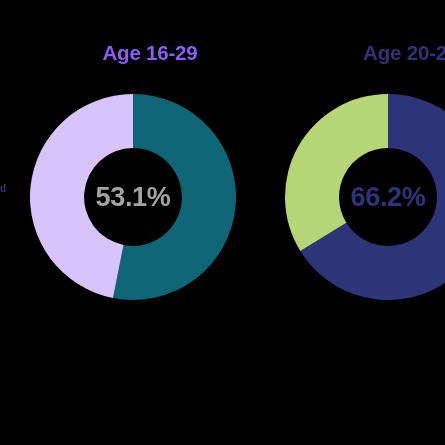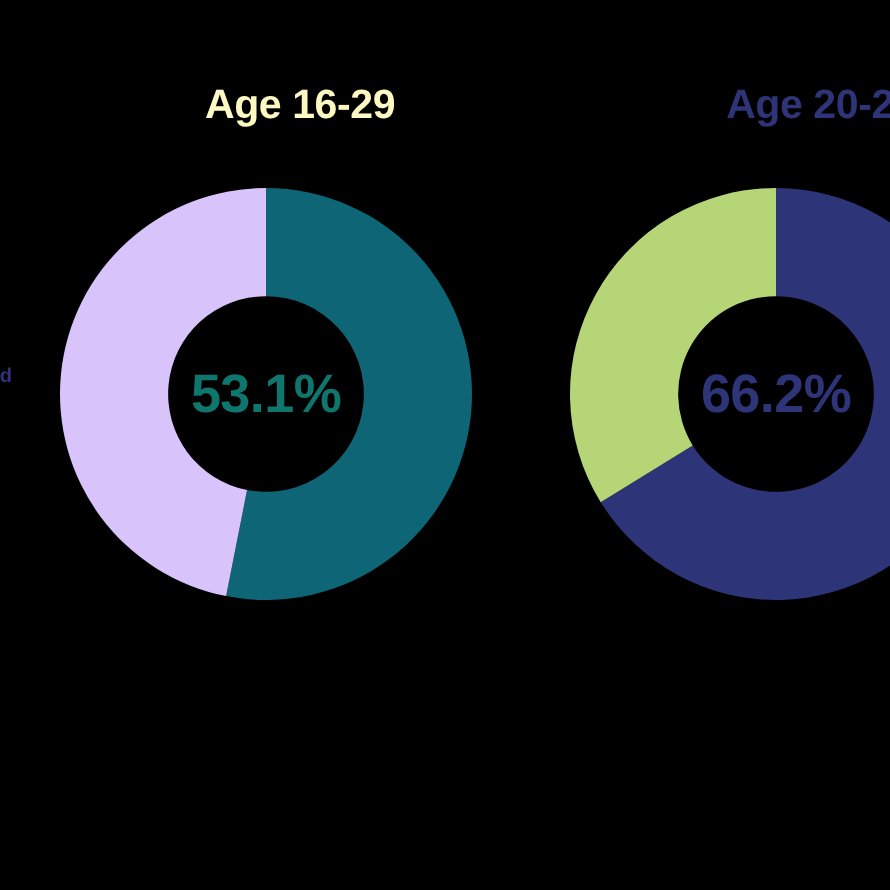--- a/index.html
+++ b/index.html
@@ -39,21 +39,21 @@
     top: 43px;
     left: 0;
     width: 260px;
     text-align: center;
     font-size: 20.5px;
     font-weight: bold;
     letter-spacing: -0.2px;
     white-space: nowrap;
     line-height: 1;
   }
-  #panel-1 .panel-title { color: #fef9c3; }
+  #panel-1 .panel-title { color: #8b5cf6; }
   #panel-2 .panel-title { color: #2e3478; }
 
   .donut-wrap {
     position: absolute;
     top: 94px;
     left: 10px;
     width: 206px;
     height: 206px;
   }
   .donut-svg {
@@ -69,21 +69,21 @@
     height: 206px;
     display: flex;
     align-items: center;
     justify-content: center;
     font-size: 27px;
     font-weight: bold;
     letter-spacing: -0.3px;
     line-height: 1;
     pointer-events: none;
   }
-  #donut-1-label { color: #0f766e; }
+  #donut-1-label { color: #a3a3a3; }
   #donut-2-label { color: #2e3478; }
 
   
   .edge-sliver {
     position: absolute;
     left: -28px;
     top: 182px;
     width: 34px;
     font-size: 10px;
     font-weight: bold;

